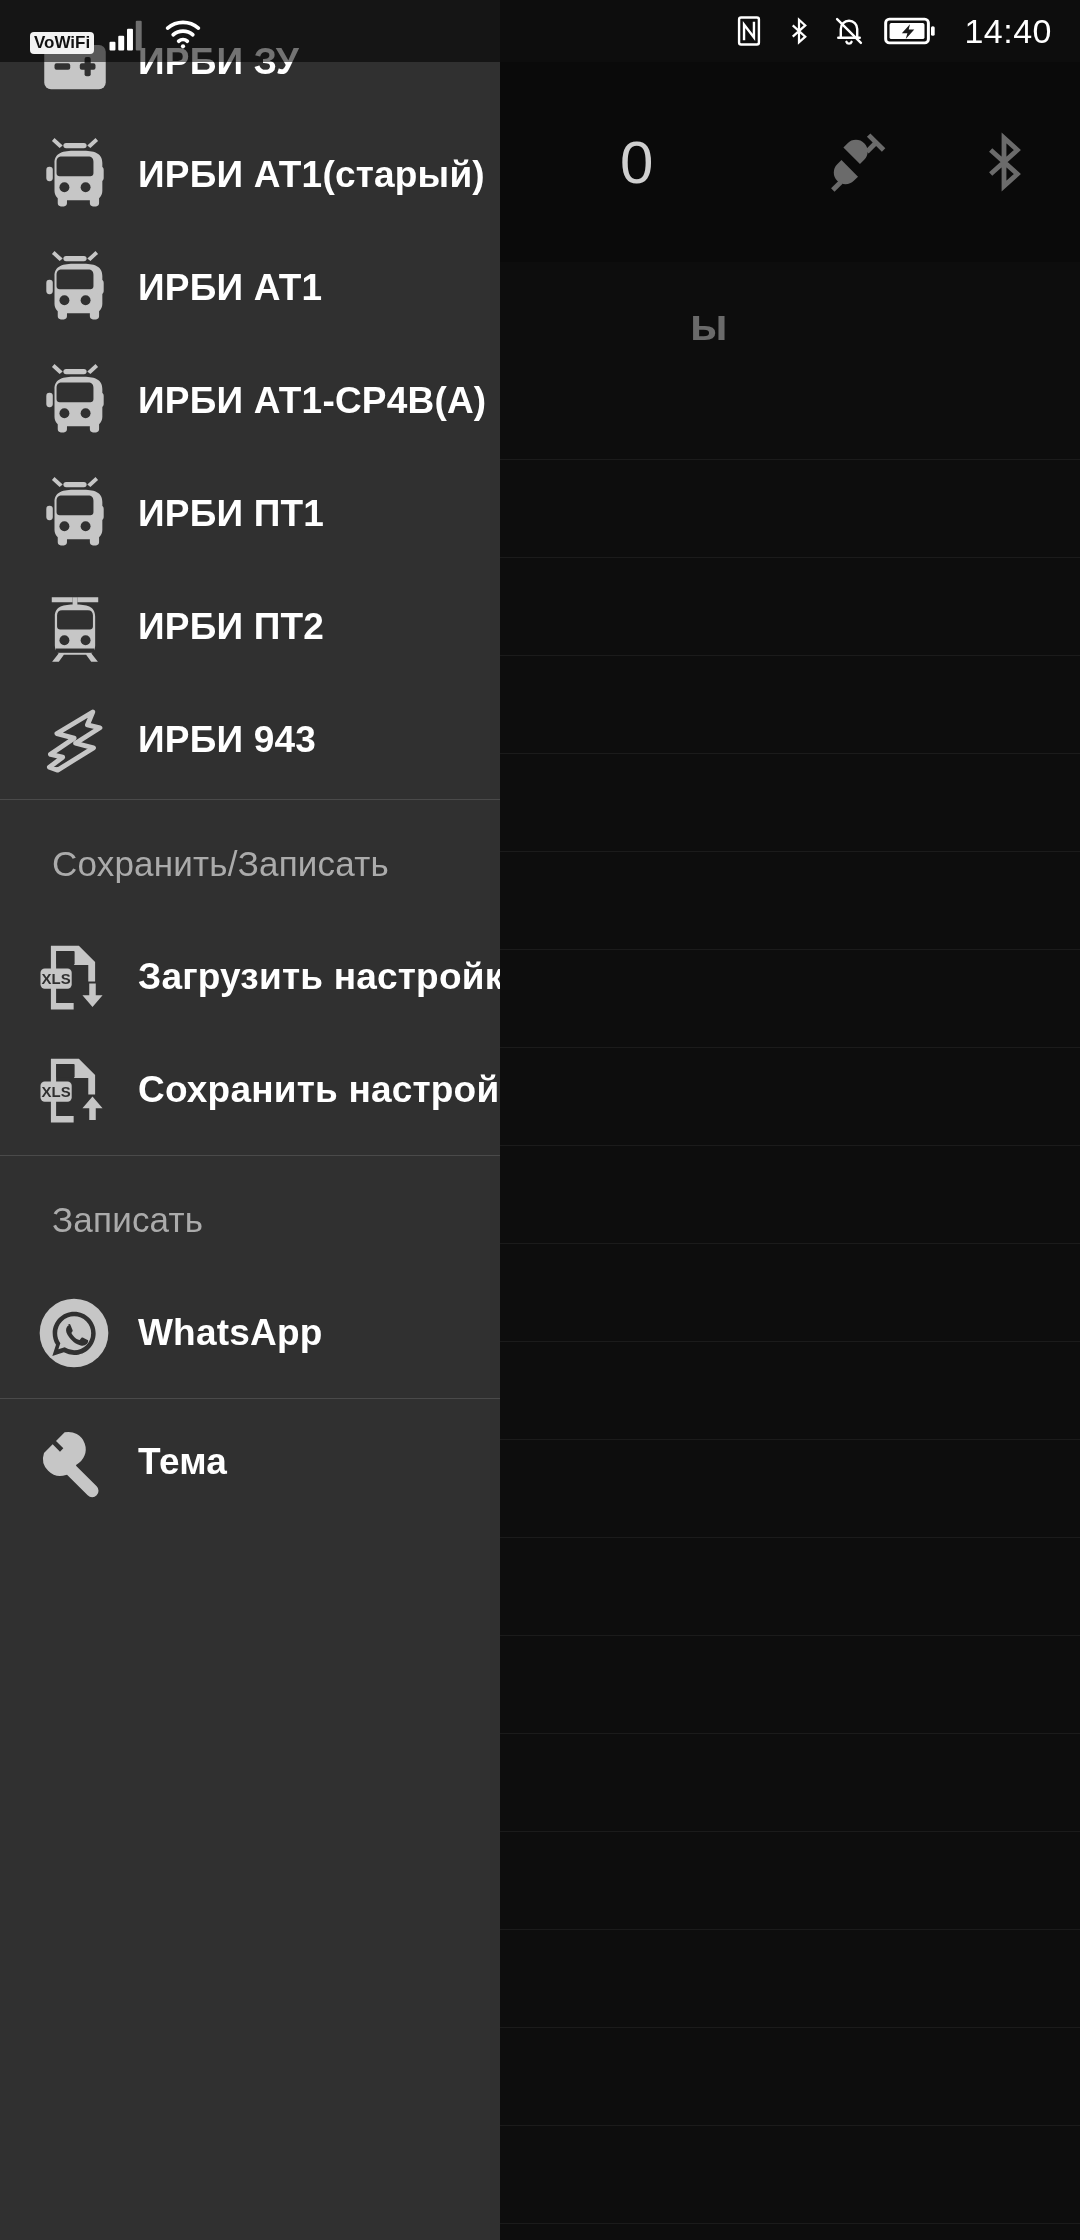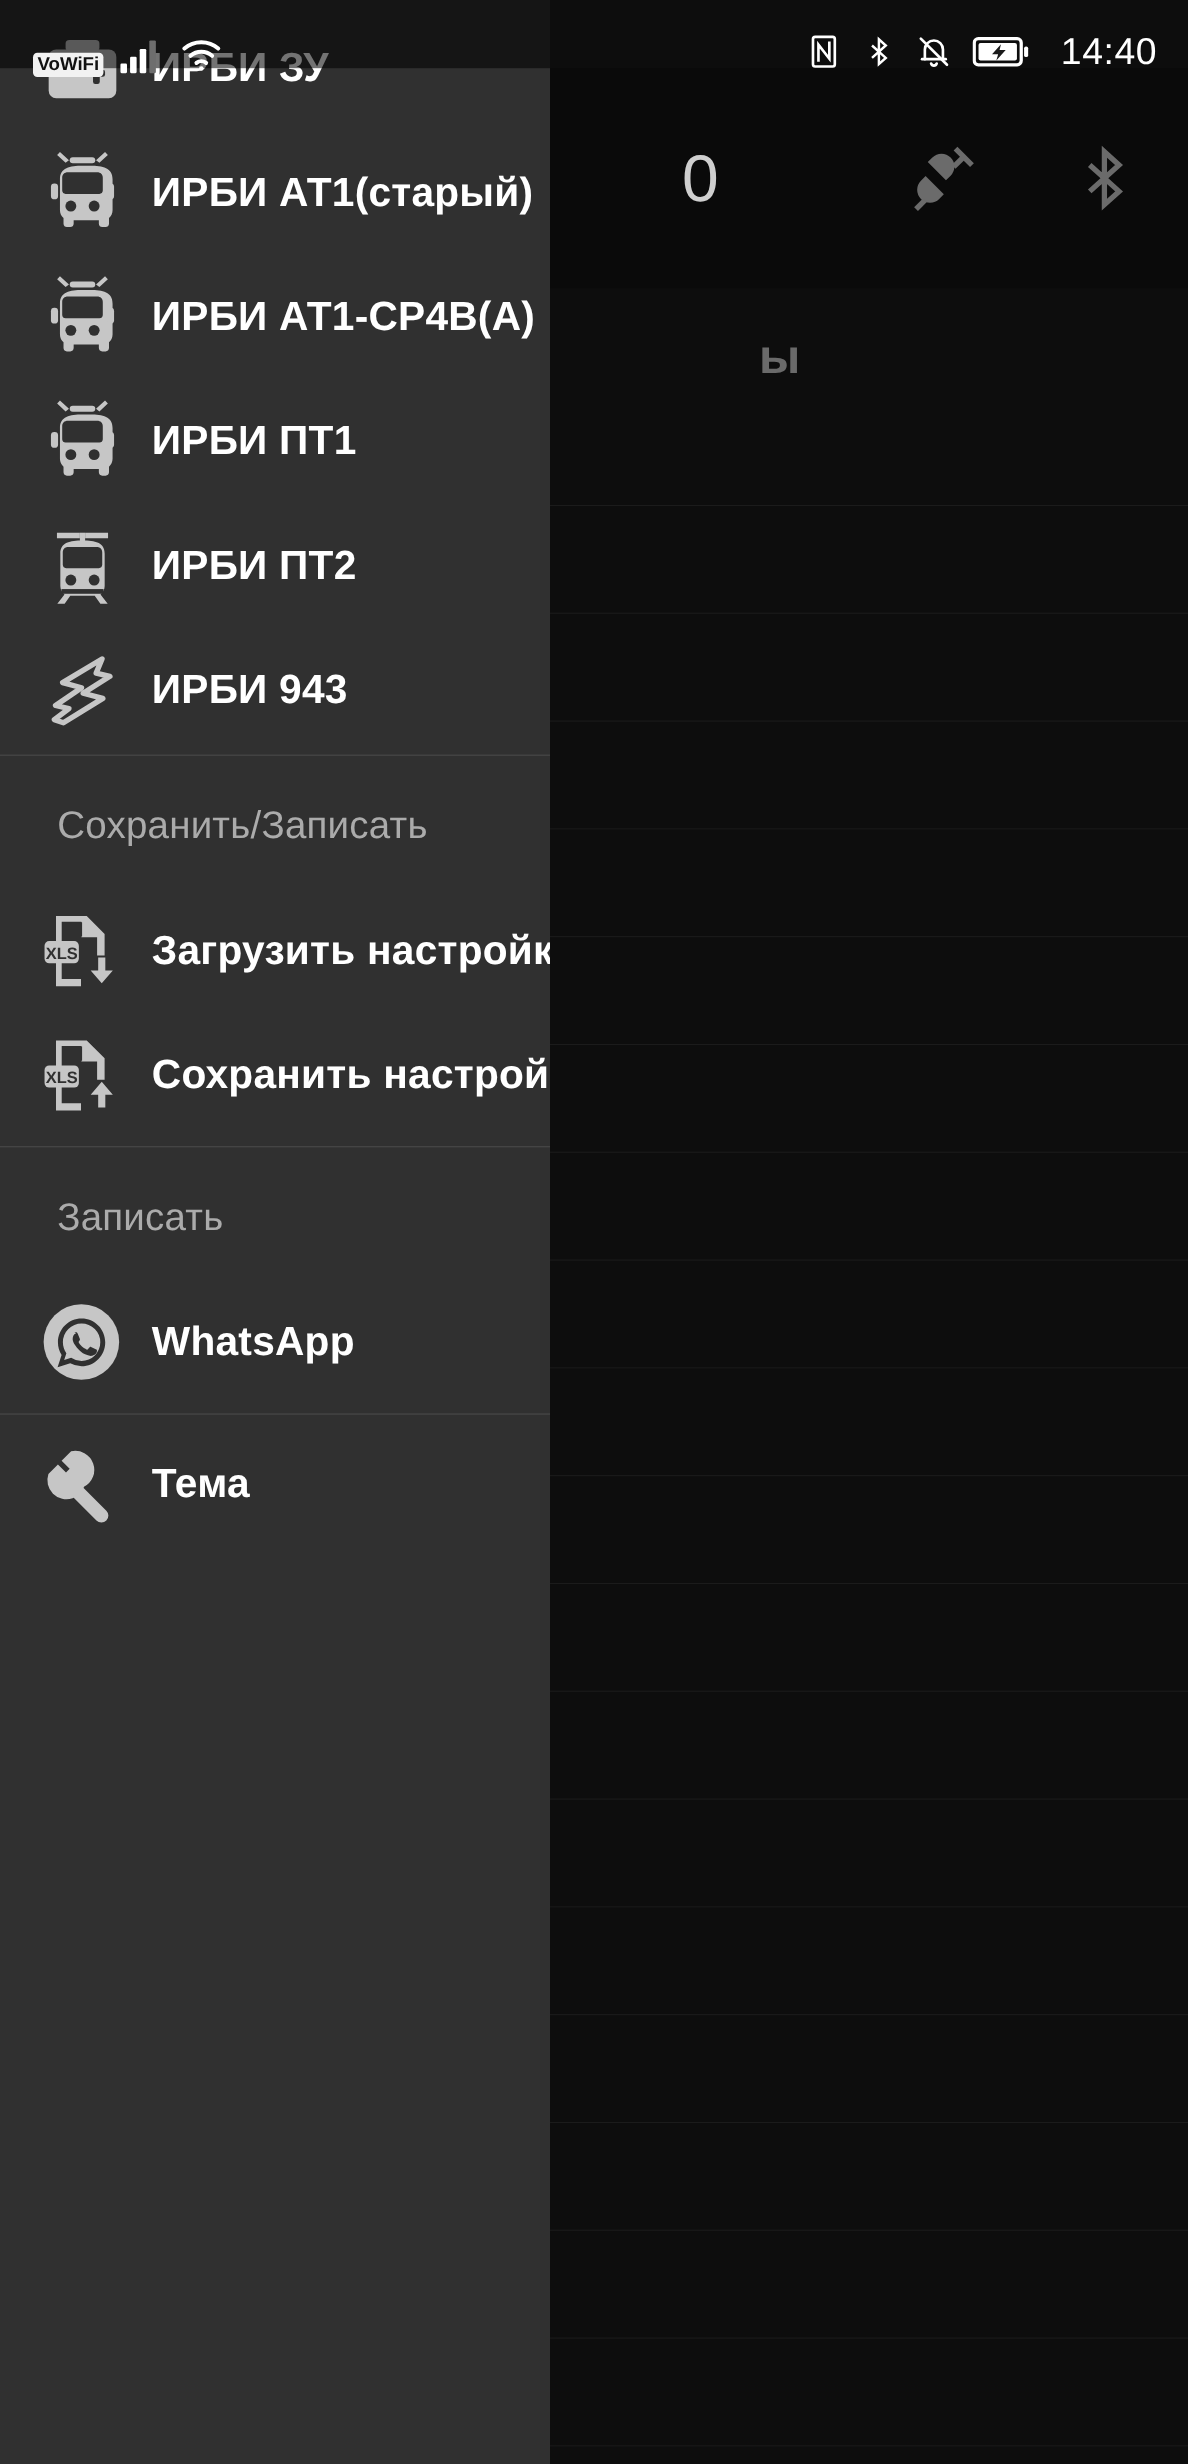--- a/index.html
+++ b/index.html
@@ -27,21 +27,21 @@
   #bg-section-title {
     position:absolute; left:0; top:288px; width:1080px; height:74px;
     color:#6a6a6a; font-size:44px; font-weight:700;
     display:flex; align-items:center; padding-left:690px;
   }
   #bg-list { position:absolute; left:0; top:362px; width:1080px; bottom:0; }
   .bg-row { height:98px; border-bottom:1px solid #1b1b1b; }
 
   
   #statusbar {
-    position:absolute; left:0; top:16px; width:1080px; height:62px;
+    position:absolute; left:0; top:0; width:1080px; height:62px;
     display:flex; align-items:center; z-index:40;
     background:transparent; pointer-events:none;
   }
   #status-left { display:flex; align-items:flex-end; gap:12px; padding-left:30px; height:62px; padding-bottom:8px; }
   #status-right { margin-left:auto; display:flex; align-items:center; gap:18px; padding-right:28px; }
   #status-right .clock { color:#fff; font-size:34px; letter-spacing:0.5px; margin-left:10px; }
   .vowifi {
     background:#f2f2f2; color:#111; font-size:17px; font-weight:700;
     border-radius:4px; padding:2px 4px 3px 4px; line-height:1;
   }
@@ -150,50 +150,65 @@
           <rect x="3.6" y="9.6" width="1.9" height="4.2" rx="0.9"></rect>
           <rect x="18.5" y="9.6" width="1.9" height="4.2" rx="0.9"></rect>
           <path d="M8.1 6.6h7.8c0.9 0 1.5 0.55 1.5 1.5v3.4c0 0.5-0.4 0.9-0.9 0.9H7.5c-0.5 0-0.9-0.4-0.9-0.9V8.1c0-0.95 0.6-1.5 1.5-1.5z" fill="#303030"></path>
           <circle cx="8.9" cy="15.6" r="1.45" fill="#303030"></circle>
           <circle cx="15.1" cy="15.6" r="1.45" fill="#303030"></circle>
         </svg>
       </span>
       <span class="lbl">ИРБИ АТ1(старый)</span>
     </div>
 
-
     <div class="drawer-item">
       <span class="ico">
         <svg width="82" height="82" viewBox="0 0 24 24" fill="#c6c6c6">
           <path d="M8.4 3.4 6.0 1.2l-0.75 0.82 2.25 2.08zM15.6 3.4l2.4-2.2 0.75 0.82-2.25 2.08z"></path>
           <rect x="8.6" y="2.6" width="6.8" height="1.6" rx="0.8"></rect>
           <path d="M12 4.9c-3.4 0-6 0.5-6 3.6v8.2c0 0.85 0.38 1.6 0.95 2.1v1.5c0 0.5 0.4 0.9 0.9 0.9h0.9c0.5 0 0.9-0.4 0.9-0.9v-0.9h6.7v0.9c0 0.5 0.4 0.9 0.9 0.9h0.9c0.5 0 0.9-0.4 0.9-0.9v-1.5c0.57-0.5 0.95-1.25 0.95-2.1V8.5c0-3.1-2.6-3.6-6-3.6z"></path>
           <rect x="3.6" y="9.6" width="1.9" height="4.2" rx="0.9"></rect>
           <rect x="18.5" y="9.6" width="1.9" height="4.2" rx="0.9"></rect>
           <path d="M8.1 6.6h7.8c0.9 0 1.5 0.55 1.5 1.5v3.4c0 0.5-0.4 0.9-0.9 0.9H7.5c-0.5 0-0.9-0.4-0.9-0.9V8.1c0-0.95 0.6-1.5 1.5-1.5z" fill="#303030"></path>
           <circle cx="8.9" cy="15.6" r="1.45" fill="#303030"></circle>
           <circle cx="15.1" cy="15.6" r="1.45" fill="#303030"></circle>
         </svg>
       </span>
-      <span class="lbl">ИРБИ АТ1-СР4В(А)</span>
+      <span class="lbl">ИРБИ АТ1</span>
     </div>
 
     <div class="drawer-item">
       <span class="ico">
         <svg width="82" height="82" viewBox="0 0 24 24" fill="#c6c6c6">
           <path d="M8.4 3.4 6.0 1.2l-0.75 0.82 2.25 2.08zM15.6 3.4l2.4-2.2 0.75 0.82-2.25 2.08z"></path>
           <rect x="8.6" y="2.6" width="6.8" height="1.6" rx="0.8"></rect>
           <path d="M12 4.9c-3.4 0-6 0.5-6 3.6v8.2c0 0.85 0.38 1.6 0.95 2.1v1.5c0 0.5 0.4 0.9 0.9 0.9h0.9c0.5 0 0.9-0.4 0.9-0.9v-0.9h6.7v0.9c0 0.5 0.4 0.9 0.9 0.9h0.9c0.5 0 0.9-0.4 0.9-0.9v-1.5c0.57-0.5 0.95-1.25 0.95-2.1V8.5c0-3.1-2.6-3.6-6-3.6z"></path>
           <rect x="3.6" y="9.6" width="1.9" height="4.2" rx="0.9"></rect>
           <rect x="18.5" y="9.6" width="1.9" height="4.2" rx="0.9"></rect>
           <path d="M8.1 6.6h7.8c0.9 0 1.5 0.55 1.5 1.5v3.4c0 0.5-0.4 0.9-0.9 0.9H7.5c-0.5 0-0.9-0.4-0.9-0.9V8.1c0-0.95 0.6-1.5 1.5-1.5z" fill="#303030"></path>
           <circle cx="8.9" cy="15.6" r="1.45" fill="#303030"></circle>
           <circle cx="15.1" cy="15.6" r="1.45" fill="#303030"></circle>
         </svg>
       </span>
+      <span class="lbl">ИРБИ АТ1-СР4В(А)</span>
+    </div>
+
+    <div class="drawer-item">
+      <span class="ico">
+        <svg width="82" height="82" viewBox="0 0 24 24" fill="#c6c6c6">
+          <path d="M8.4 3.4 6.0 1.2l-0.75 0.82 2.25 2.08zM15.6 3.4l2.4-2.2 0.75 0.82-2.25 2.08z"></path>
+          <rect x="8.6" y="2.6" width="6.8" height="1.6" rx="0.8"></rect>
+          <path d="M12 4.9c-3.4 0-6 0.5-6 3.6v8.2c0 0.85 0.38 1.6 0.95 2.1v1.5c0 0.5 0.4 0.9 0.9 0.9h0.9c0.5 0 0.9-0.4 0.9-0.9v-0.9h6.7v0.9c0 0.5 0.4 0.9 0.9 0.9h0.9c0.5 0 0.9-0.4 0.9-0.9v-1.5c0.57-0.5 0.95-1.25 0.95-2.1V8.5c0-3.1-2.6-3.6-6-3.6z"></path>
+          <rect x="3.6" y="9.6" width="1.9" height="4.2" rx="0.9"></rect>
+          <rect x="18.5" y="9.6" width="1.9" height="4.2" rx="0.9"></rect>
+          <path d="M8.1 6.6h7.8c0.9 0 1.5 0.55 1.5 1.5v3.4c0 0.5-0.4 0.9-0.9 0.9H7.5c-0.5 0-0.9-0.4-0.9-0.9V8.1c0-0.95 0.6-1.5 1.5-1.5z" fill="#303030"></path>
+          <circle cx="8.9" cy="15.6" r="1.45" fill="#303030"></circle>
+          <circle cx="15.1" cy="15.6" r="1.45" fill="#303030"></circle>
+        </svg>
+      </span>
       <span class="lbl">ИРБИ ПТ1</span>
     </div>
 
     <div class="drawer-item">
       <span class="ico">
         <svg width="82" height="82" viewBox="0 0 24 24" fill="#c6c6c6">
           <path d="M5.2 3.3h6.1v1.45H5.2zM12.7 3.3h6.1v1.45h-6.1z"></path>
           <rect x="11.3" y="3.3" width="1.4" height="3.1"></rect>
           <path d="M12 5.4c-3.3 0-5.9 0.45-5.9 3.5v8.6c0 0.95 0.45 1.75 1.1 2.25L5.3 22.2h1.95l1.5-2.1h6.5l1.5 2.1h1.95l-1.9-2.45c0.65-0.5 1.1-1.3 1.1-2.25V8.9c0-3.05-2.6-3.5-5.9-3.5z"></path>
           <path d="M8.2 7.1h7.6c0.9 0 1.45 0.55 1.45 1.45v3.3c0 0.5-0.4 0.9-0.9 0.9H7.65c-0.5 0-0.9-0.4-0.9-0.9V8.55c0-0.9 0.55-1.45 1.45-1.45z" fill="#303030"></path>

